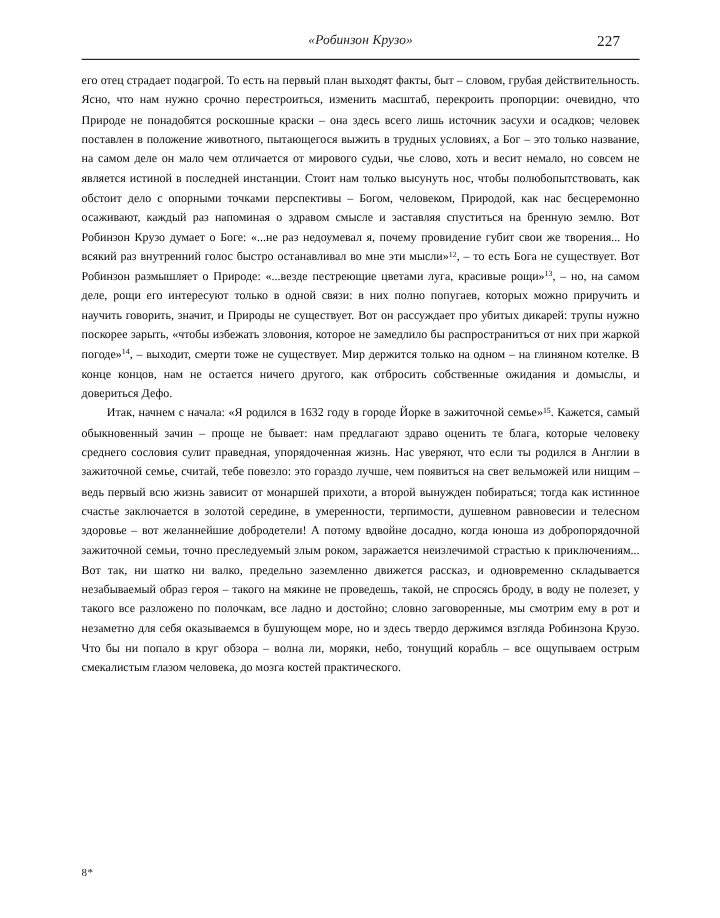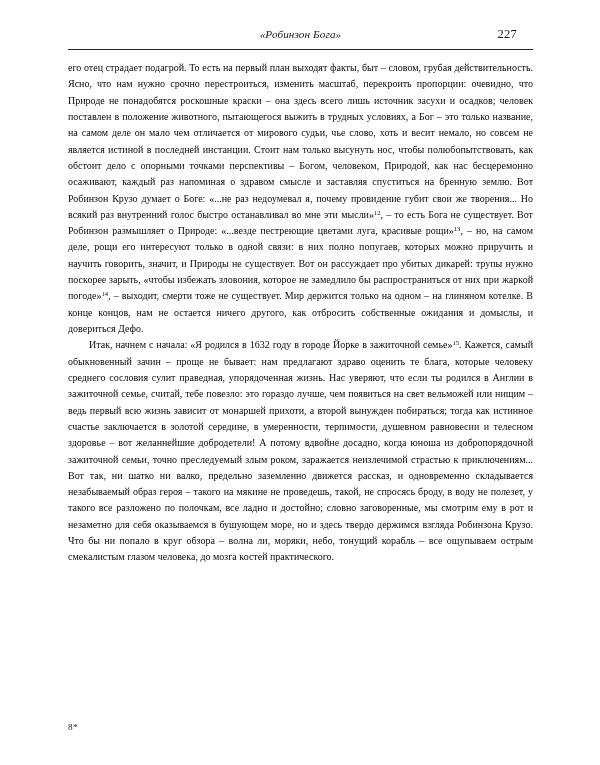--- a/index.html
+++ b/index.html
@@ -101,21 +101,21 @@
     color: #1a1a1a;
     letter-spacing: 0.3px;
   }
 </style>
 </head>
 <body>
 
 <div class="page">
 
   <div class="runhead">
-    <div class="runhead-title">«Робинзон Бога»</div>
+    <div class="runhead-title">«Робинзон Крузо»</div>
     <div class="runhead-pageno">227</div>
   </div>
   <div class="runhead-rule"></div>
 
   <div class="textblock">
 
     <p><span>его отец страдает подагрой. То есть на первый план выходят факты, быт – словом, грубая действительность. Ясно, что нам нужно срочно перестроиться, изменить масштаб, перекроить пропорции: очевидно, что Природе не понадобятся роскошные краски – она здесь всего лишь источник засухи и осадков; человек поставлен в положение животного, пытающегося выжить в трудных условиях, а Бог – это только название, на самом деле он мало чем отличается от мирового судьи, чье слово, хоть и весит немало, но совсем не является истиной в последней инстанции. Стоит нам только высунуть нос, чтобы полюбопытствовать, как обстоит дело с опорными точками перспективы – Богом, человеком, Природой, как нас бесцеремонно осаживают, каждый раз напоминая о здравом смысле и заставляя спуститься на бренную землю. Вот Робинзон Крузо думает о Боге: «...не раз недоумевал я, почему провидение губит свои же творения... Но всякий раз внутренний голос быстро останавливал во мне эти мысли»</span><sup>12</sup><span>, – то есть Бога не существует. Вот Робинзон размышляет о Природе: «...везде пестреющие цветами луга, красивые рощи»</span><sup>13</sup><span>, – но, на самом деле, рощи его интересуют только в одной связи: в них полно попугаев, которых можно приручить и научить говорить, значит, и Природы не существует. Вот он рассуждает про убитых дикарей: трупы нужно поскорее зарыть, «чтобы избежать зловония, которое не замедлило бы распространиться от них при жаркой погоде»</span><sup>14</sup><span>, – выходит, смерти тоже не существует. Мир держится только на одном – на глиняном котелке. В конце концов, нам не остается ничего другого, как отбросить собственные ожидания и домыслы, и довериться Дефо.</span></p>
 
     <p class="indented"><span>Итак, начнем с начала: «Я родился в 1632 году в городе Йорке в зажиточной семье»</span><sup>15</sup><span>. Кажется, самый обыкновенный зачин – проще не бывает: нам предлагают здраво оценить те блага, которые человеку среднего сословия сулит праведная, упорядоченная жизнь. Нас уверяют, что если ты родился в Англии в зажиточной семье, считай, тебе повезло: это гораздо лучше, чем появиться на свет вельможей или нищим – ведь первый всю жизнь зависит от монаршей прихоти, а второй вынужден побираться; тогда как истинное счастье заключается в золотой середине, в умеренности, терпимости, душевном равновесии и телесном здоровье – вот желаннейшие добродетели! А потому вдвойне досадно, когда юноша из добропорядочной зажиточной семьи, точно преследуемый злым роком, заражается неизлечимой страстью к приключениям... Вот так, ни шатко ни валко, предельно заземленно движется рассказ, и одновременно складывается незабываемый образ героя – такого на мякине не проведешь, такой, не спросясь броду, в воду не полезет, у такого все разложено по полочкам, все ладно и достойно; словно заговоренные, мы смотрим ему в рот и незаметно для себя оказываемся в бушующем море, но и здесь твердо держимся взгляда Робинзона Крузо. Что бы ни попало в круг обзора – волна ли, моряки, небо, тонущий корабль – все ощупываем острым смекалистым глазом человека, до мозга костей практического.</span></p>
 

